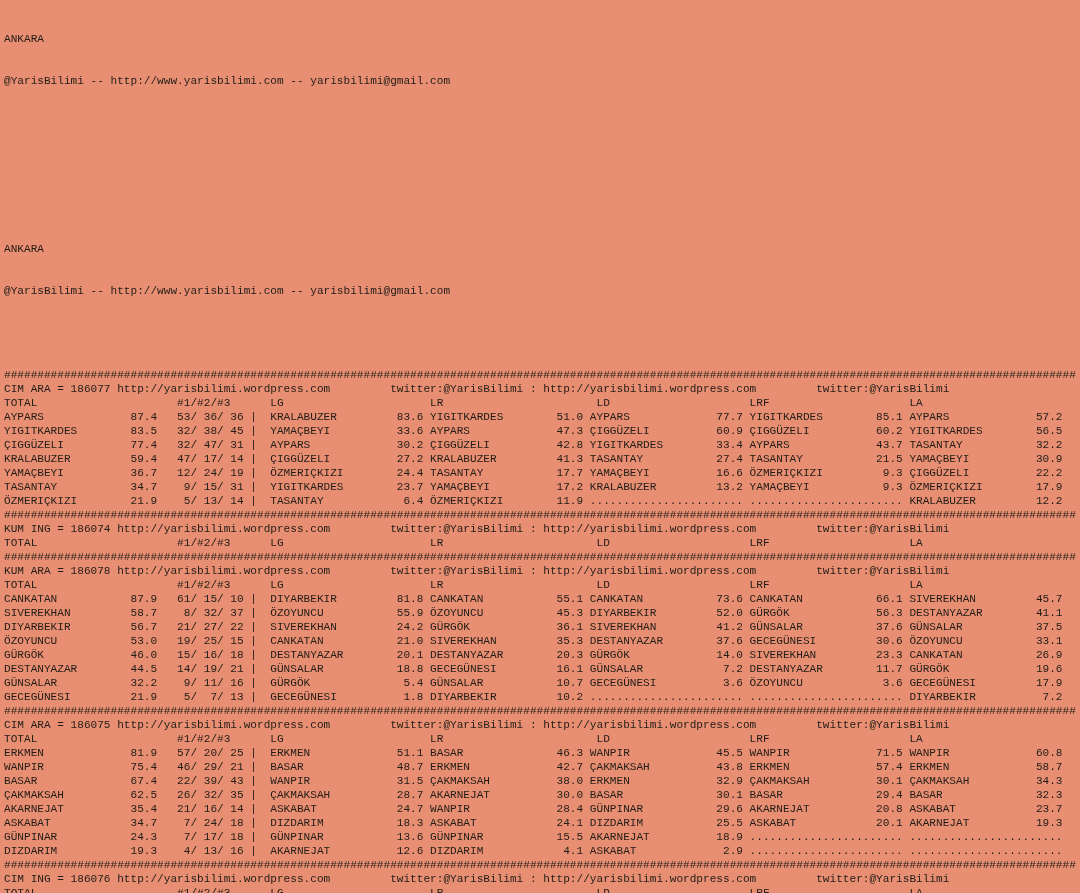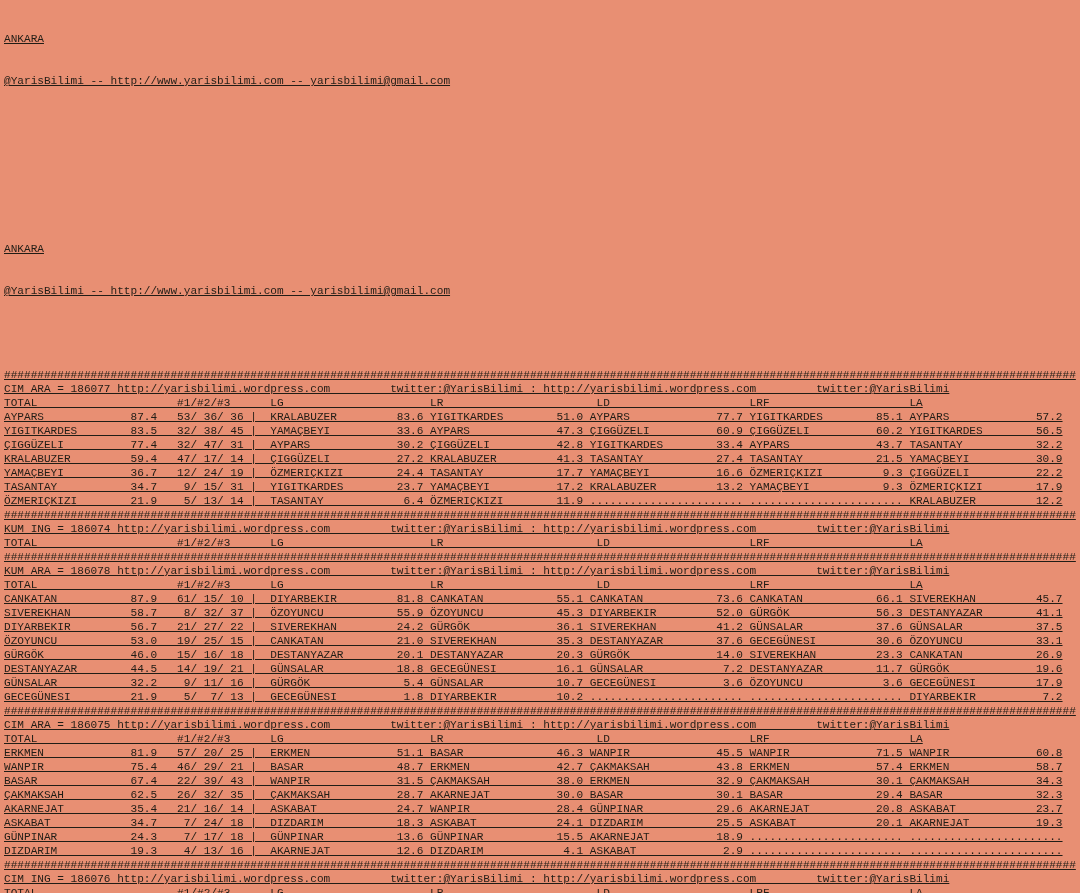--- a/index.html
+++ b/index.html
@@ -9,21 +9,21 @@
     overflow: hidden;
     background: #E88F73;
   }
   #term {
     position: absolute; left: 4px; top: 4px;
     font-family: "Liberation Mono", monospace;
     font-size: 11.1px; line-height: 14px;
     white-space: pre;
     color: #211D16;
   }
-  .ln { height: 14px; text-decoration: underline; }
+  .ln { height: 14px; }
 </style>
 </head>
 <body style="background: rgb(232, 143, 115);">
 
 <div id="term" style="color: rgb(33, 29, 22);">
   <div class="ln">ANKARA</div>
   <div class="ln">@YarisBilimi -- http://www.yarisbilimi.com -- yarisbilimi@gmail.com</div>
   <div class="ln"></div>
   <div class="ln"></div>
   <div class="ln"></div>

